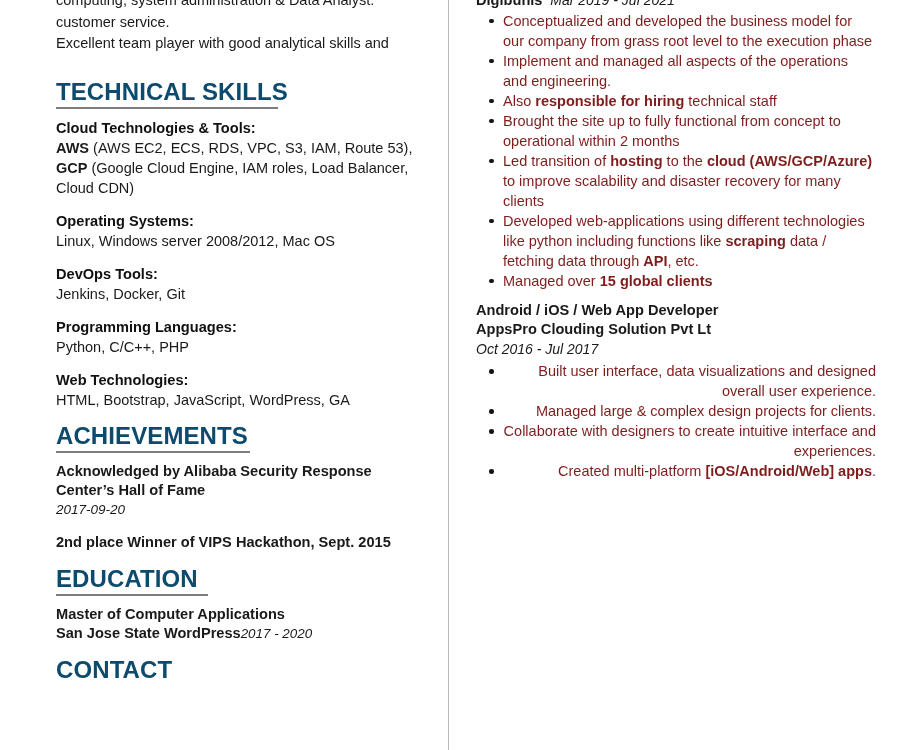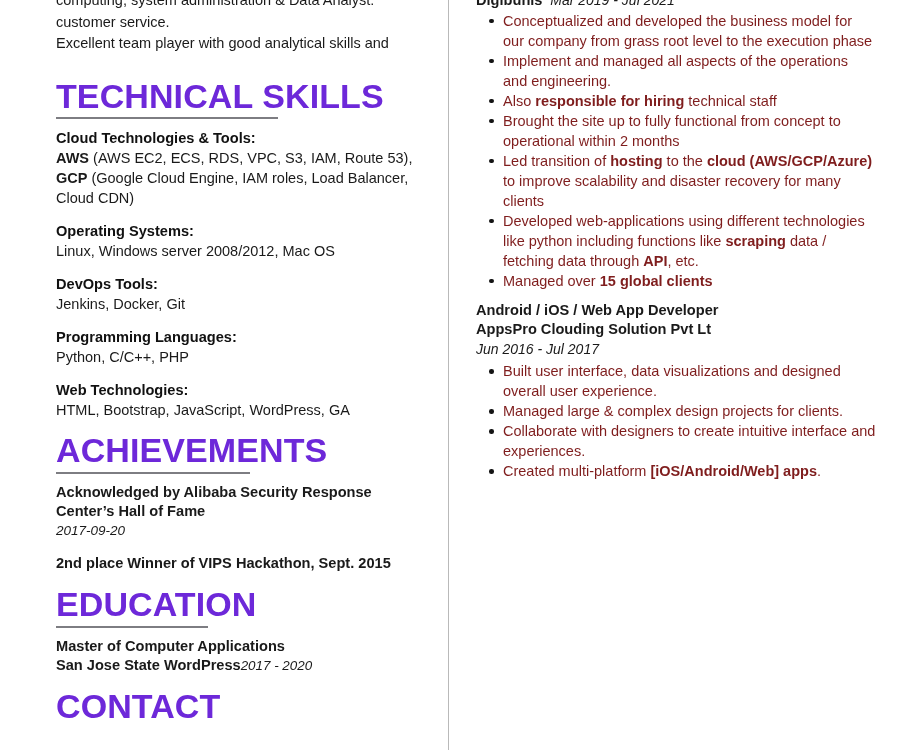--- a/index.html
+++ b/index.html
@@ -39,22 +39,22 @@
   }
   .col-right {
     position: absolute;
     left: 476px;
     top: 0;
     width: 400px;
   }
 
   
   .sec-head {
-    color: #6d28d9;
-    font-size: 34px;
+    color: #0c4a6e;
+    font-size: 24px;
     font-weight: 600;
     letter-spacing: 0.1px;
     line-height: 1.05;
     margin: 0;
     padding: 0;
     display: inline-block;
   }
   .sec-rule {
     height: 2px;
     background: #7d7d82;
@@ -261,23 +261,23 @@
         <li><span class="dot"></span><span>Developed web-applications using different technologies like python including functions like <b>scraping</b> data / fetching data through <b>API</b>, etc.</span></li>
         <li><span class="dot"></span><span>Managed over <b>15 global clients</b></span></li>
       </ul>
     </div>
 
     <div class="spacer-10"></div>
 
     <div class="job-block">
       <div class="job-head-line">Android / iOS / Web App Developer</div>
       <div class="job-company">AppsPro Clouding Solution Pvt Lt</div>
-      <div class="job-dates">Jun 2016 - Jul 2017</div>
-
-      <ul class="bullets" style="margin-top:2px;">
+      <div class="job-dates">Oct 2016 - Jul 2017</div>
+
+      <ul class="bullets" style="margin-top:2px;text-align:right;">
         <li><span class="dot"></span><span>Built user interface, data visualizations and designed overall user experience.</span></li>
         <li><span class="dot"></span><span>Managed large &amp; complex design projects for clients.</span></li>
         <li><span class="dot"></span><span>Collaborate with designers to create  intuitive interface and experiences.</span></li>
         <li><span class="dot"></span><span>Created multi-platform <b>[iOS/Android/Web] apps</b>.</span></li>
       </ul>
     </div>
 
   </div>
 
 </div>

